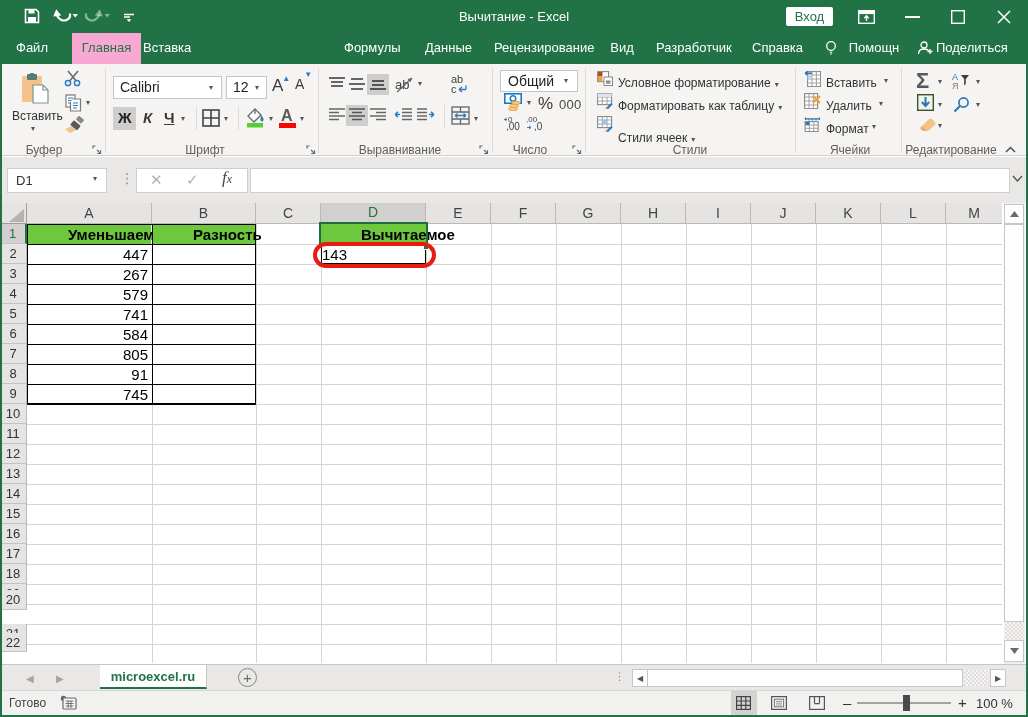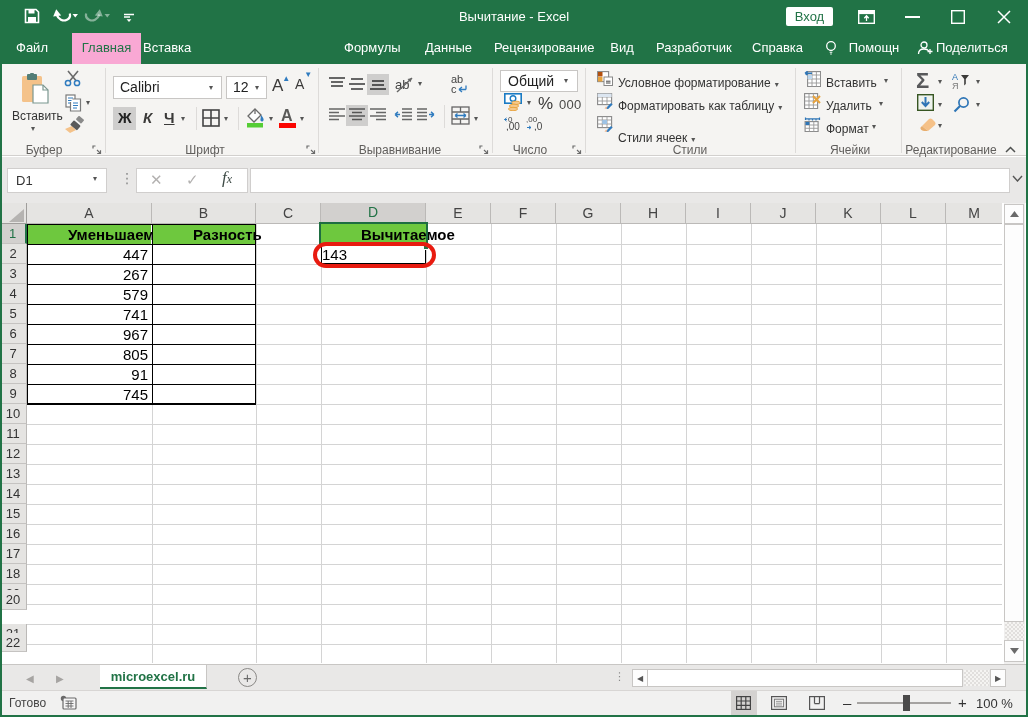--- a/index.html
+++ b/index.html
@@ -429,21 +429,21 @@
     <div class="hline" style="left:27px;top:401px;width:975px"></div>
     <div class="hline" style="left:27px;top:421px;width:975px"></div>
     <div class="hline" style="left:27px;top:441px;width:975px"></div>
 
     <div class="cell green" style="left:28px;top:22px;width:123px;height:19px;line-height:19px">Уменьшаемое</div>
     <div class="cell green" style="left:153px;top:22px;width:102px;height:19px;line-height:19px">Разность</div>
     <div class="cell" style="left:28px;top:43px;width:120px;text-align:right">447</div>
     <div class="cell" style="left:28px;top:63px;width:120px;text-align:right">267</div>
     <div class="cell" style="left:28px;top:83px;width:120px;text-align:right">579</div>
     <div class="cell" style="left:28px;top:103px;width:120px;text-align:right">741</div>
-    <div class="cell" style="left:28px;top:123px;width:120px;text-align:right">967</div>
+    <div class="cell" style="left:28px;top:123px;width:120px;text-align:right">584</div>
     <div class="cell" style="left:28px;top:143px;width:120px;text-align:right">805</div>
     <div class="cell" style="left:28px;top:163px;width:120px;text-align:right">91</div>
     <div class="cell" style="left:28px;top:183px;width:120px;text-align:right">745</div>
 
     <div class="abs" style="left:27px;top:21px;width:229px;height:180px;border:1px solid #000"></div>
     <div class="abs" style="left:152px;top:21px;width:1px;height:180px;background:#000"></div>
     <div class="abs" style="left:27px;top:41px;width:229px;height:1px;background:#000"></div>
     <div class="abs" style="left:27px;top:61px;width:229px;height:1px;background:#000"></div>
     <div class="abs" style="left:27px;top:81px;width:229px;height:1px;background:#000"></div>
     <div class="abs" style="left:27px;top:101px;width:229px;height:1px;background:#000"></div>

